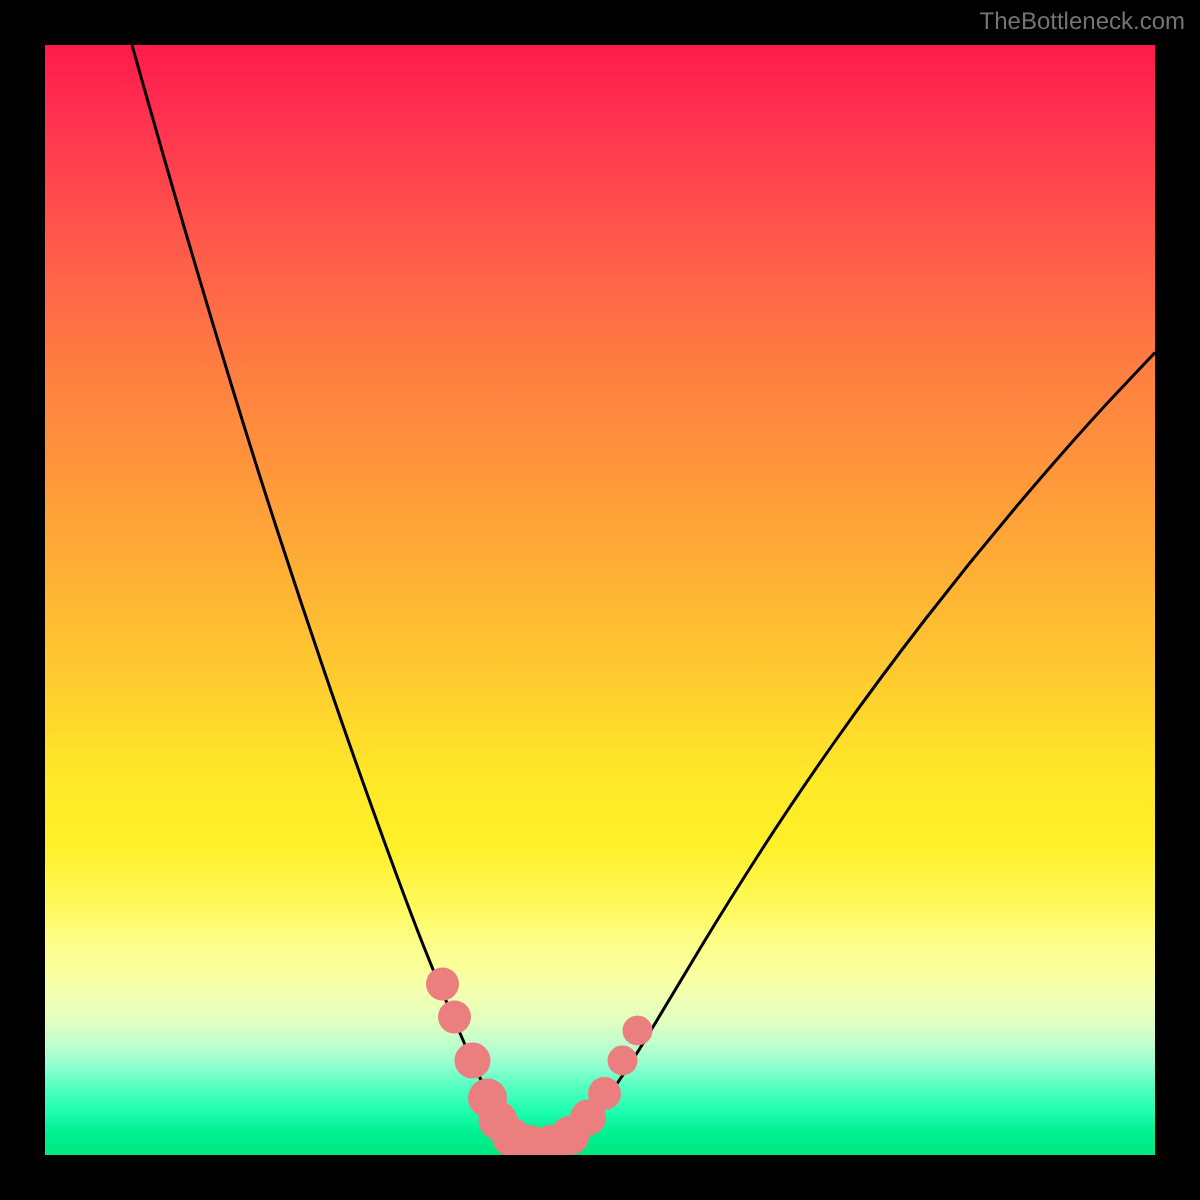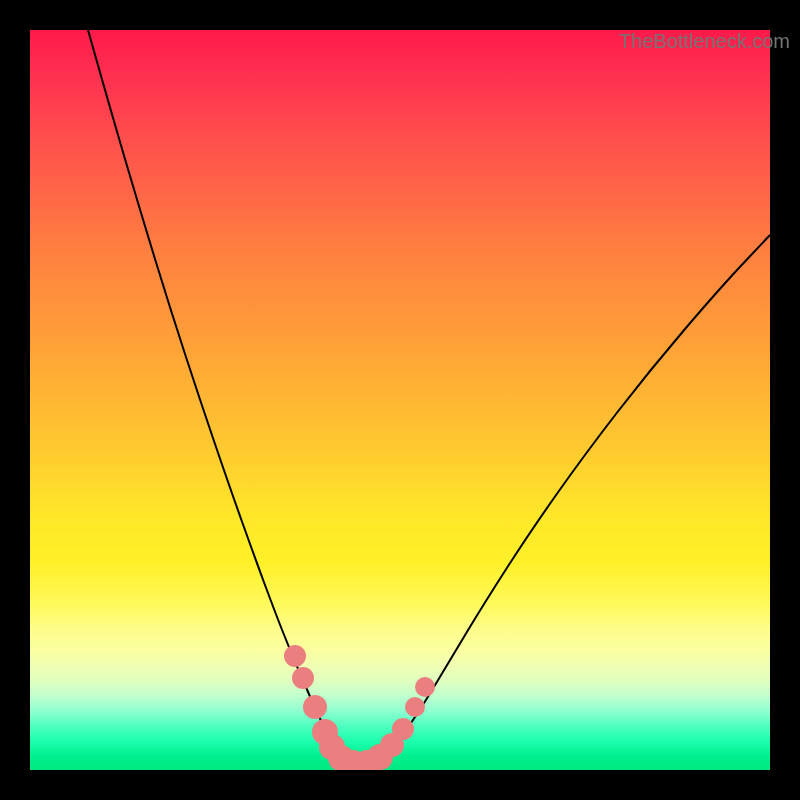--- a/index.html
+++ b/index.html
@@ -36,24 +36,23 @@
       #50ffc0 94%,
       #20ffb0 96%,
       #00f090 98%,
       #00e880 100%);
   }
   .watermark {
     position: absolute;
     top: 6px;
     right: 10px;
     font-family: Arial, Helvetica, sans-serif;
-    font-size: 20px;
+    font-size: 16px;
     color: #747474;
     font-weight: 500;
-    margin-top: 24px;
   }
   .svg-layer {
     position: absolute;
     left: 30px;
     top: 30px;
     width: 740px;
     height: 740px;
     pointer-events: none;
   }
   .curve {

